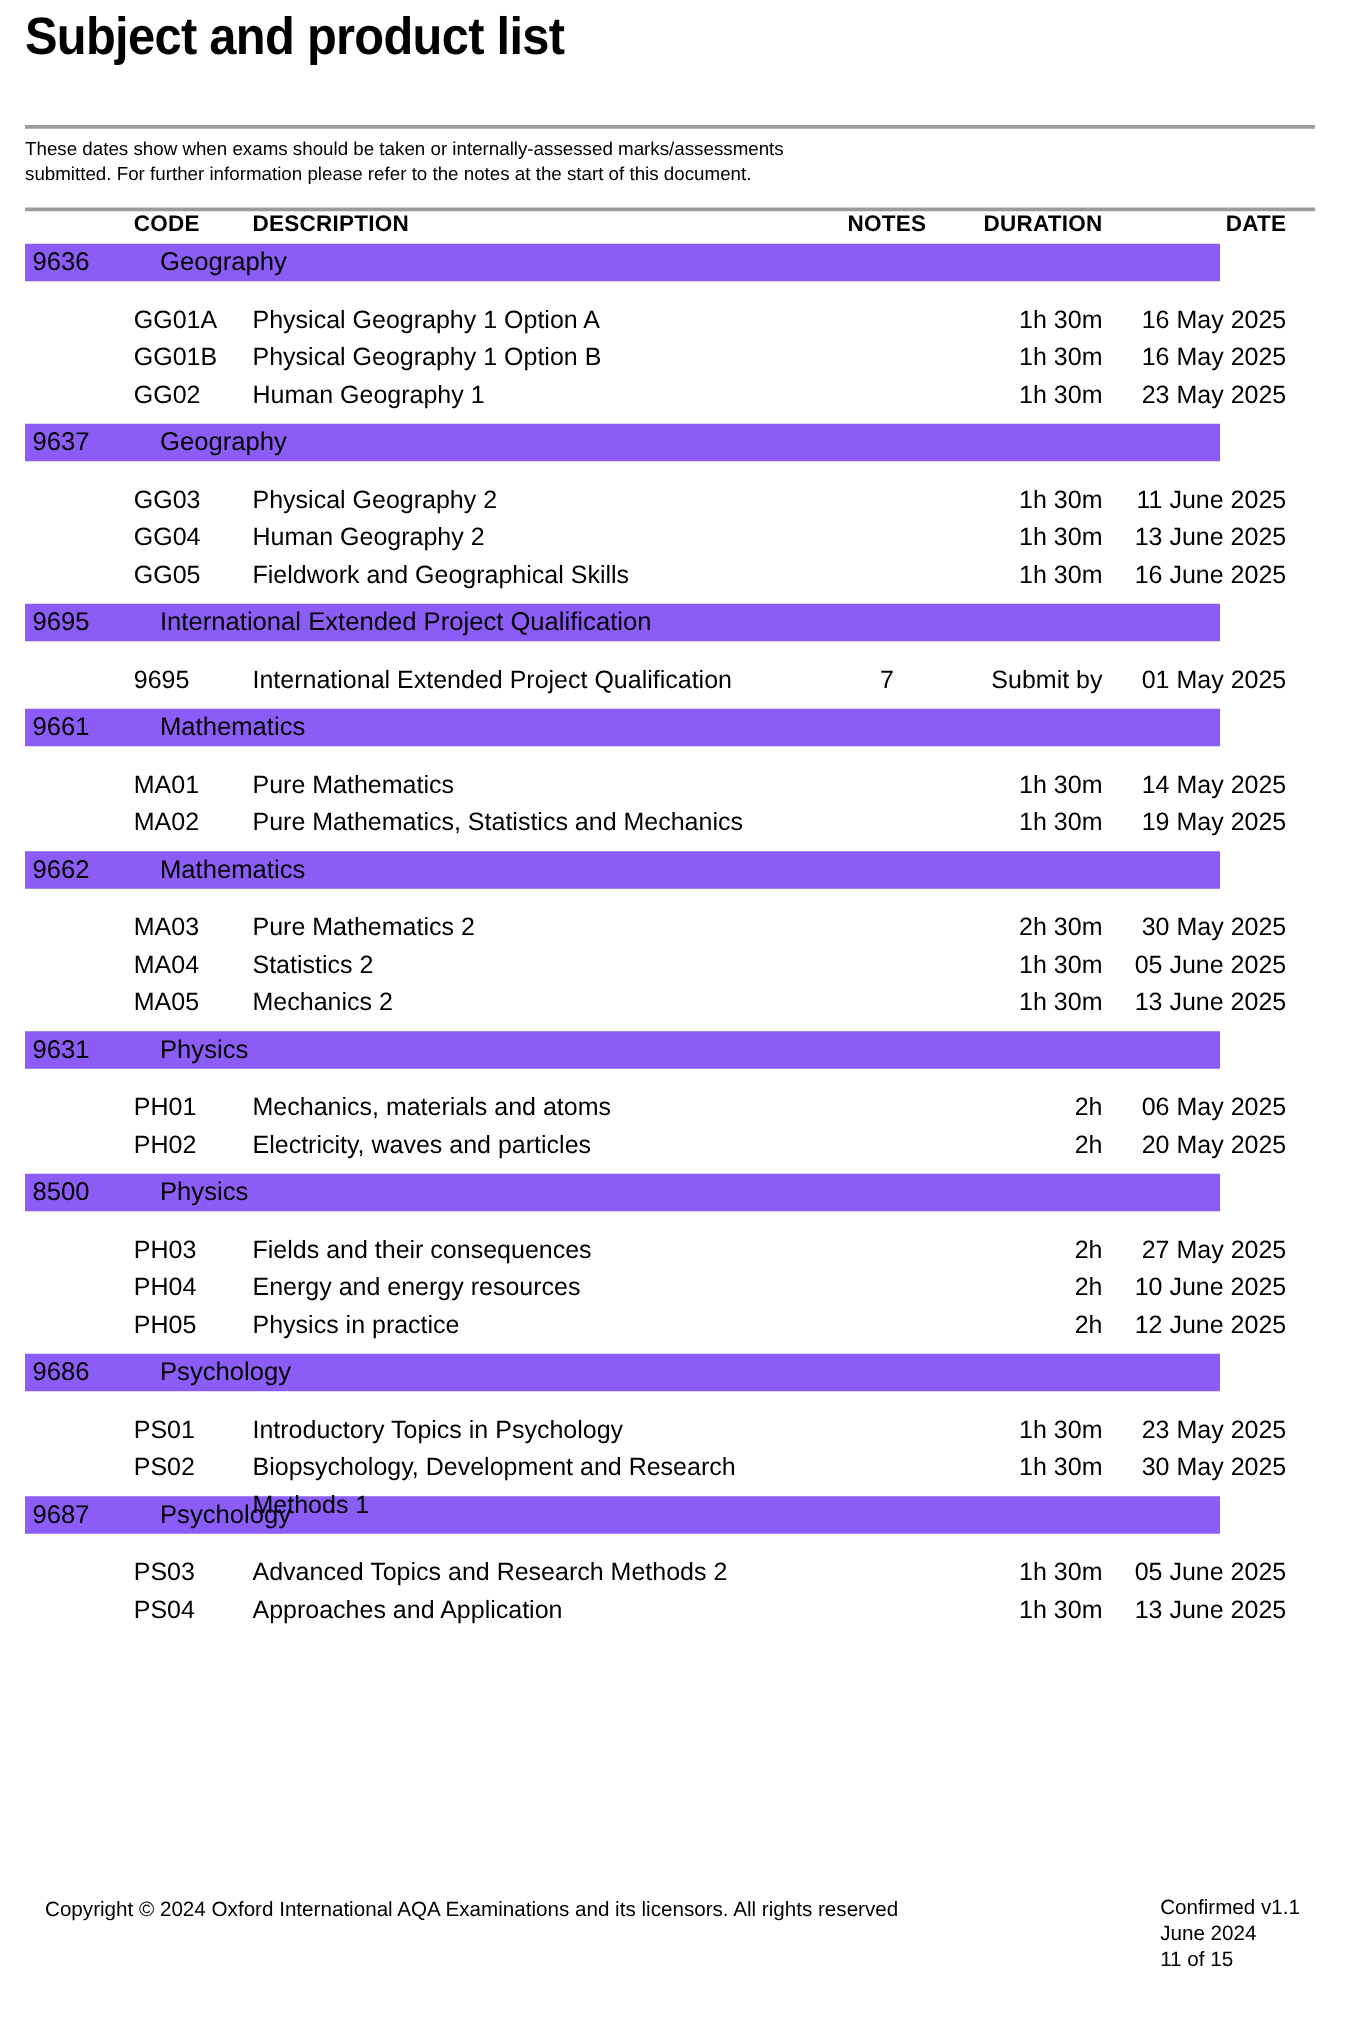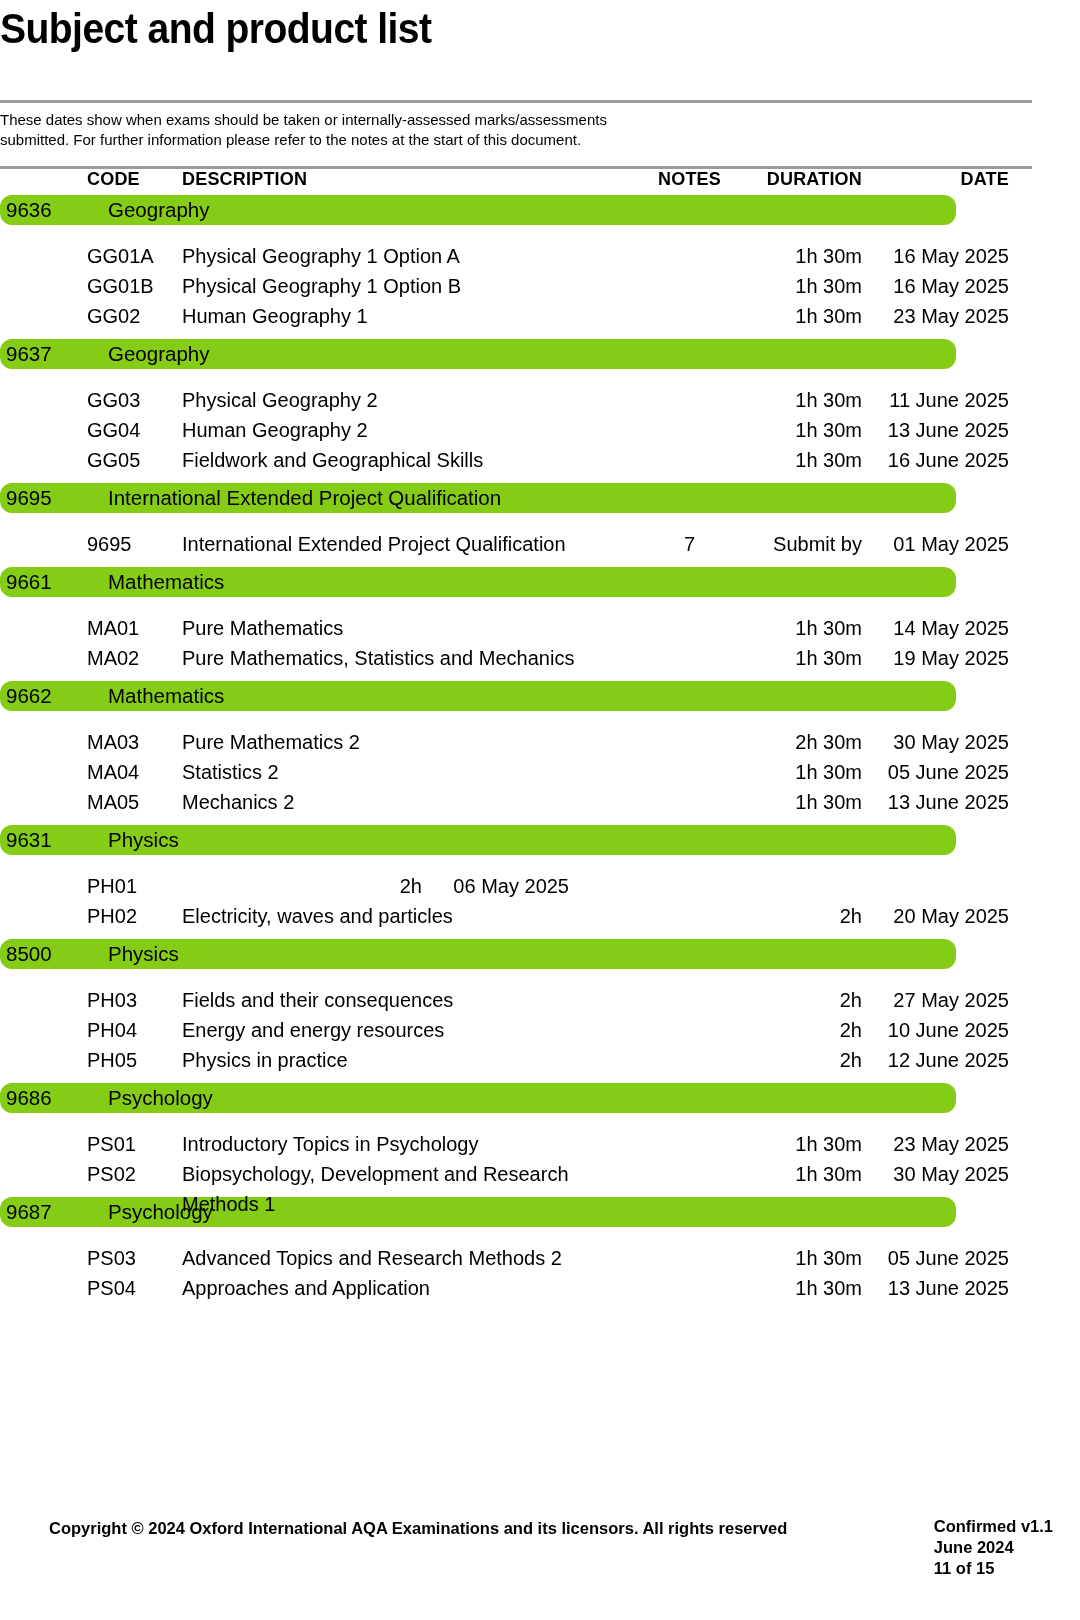--- a/index.html
+++ b/index.html
@@ -15,21 +15,21 @@
     color: #000000;
     position: relative;
     overflow: hidden;
   }
 
   .page {
     position: relative;
     width: 1080px;
     height: 1620px;
     box-sizing: border-box;
-    padding: 0 40px 0 0;
+    padding: 0 40px 0 20px;
   }
 
   
   .doc-title {
     font-size: 42px;
     font-weight: bold;
     letter-spacing: -0.6px;
     line-height: 1.0;
     margin: 0;
     padding-top: 8px;
@@ -72,28 +72,27 @@
   .c-desc     { width: 440px; }
   .c-notes    { width: 135px; text-align: center; }
   .c-duration { width: 105px; text-align: right; }
   .c-date     { width: 147px; text-align: right; }
 
   .col-head .c-code { padding-left: 87px; }
   .col-head .c-notes { text-align: center; }
 
   
   .subject-band {
-    background: #84cc16;
+    background: #8b5cf6;
     height: 30px;
     width: 956px;
     display: flex;
     align-items: center;
     font-size: 20.5px;
     box-sizing: border-box;
-    border-radius: 12px;
   }
   .subject-code {
     width: 108px;
     padding-left: 6px;
     box-sizing: border-box;
   }
   .subject-name { }
 
   
   .rows {
@@ -107,27 +106,26 @@
     line-height: 30px;
   }
   .row:first-child { margin-top: 8px; }
 
   .group { margin-bottom: 0; }
   .group .rows { padding-bottom: 8px; }
 
   
   .footer {
     position: absolute;
-    left: 13px;
+    left: 0;
     right: 0;
     bottom: 0;
     height: 104px;
     padding: 0 40px 0 8px;
     box-sizing: border-box;
-    font-weight: bold;
   }
   .footer-inner {
     display: flex;
     justify-content: space-between;
     align-items: flex-start;
     width: 1032px;
   }
   .copyright {
     font-size: 16.5px;
     padding-top: 3px;
@@ -289,20 +287,21 @@
         </div>
       </div>
       <div class="group">
         <div class="subject-band">
           <span class="subject-code">9631</span>
           <span class="subject-name">Physics</span>
         </div>
         <div class="rows">
           <div class="row">
             <span class="c-code">PH01</span>
+            <span class="c-desc">Mechanics, materials and atoms</span>
             <span class="c-notes"></span>
             <span class="c-duration">2h</span>
             <span class="c-date">06 May 2025</span>
           </div>
           <div class="row">
             <span class="c-code">PH02</span>
             <span class="c-desc">Electricity, waves and particles</span>
             <span class="c-notes"></span>
             <span class="c-duration">2h</span>
             <span class="c-date">20 May 2025</span>

